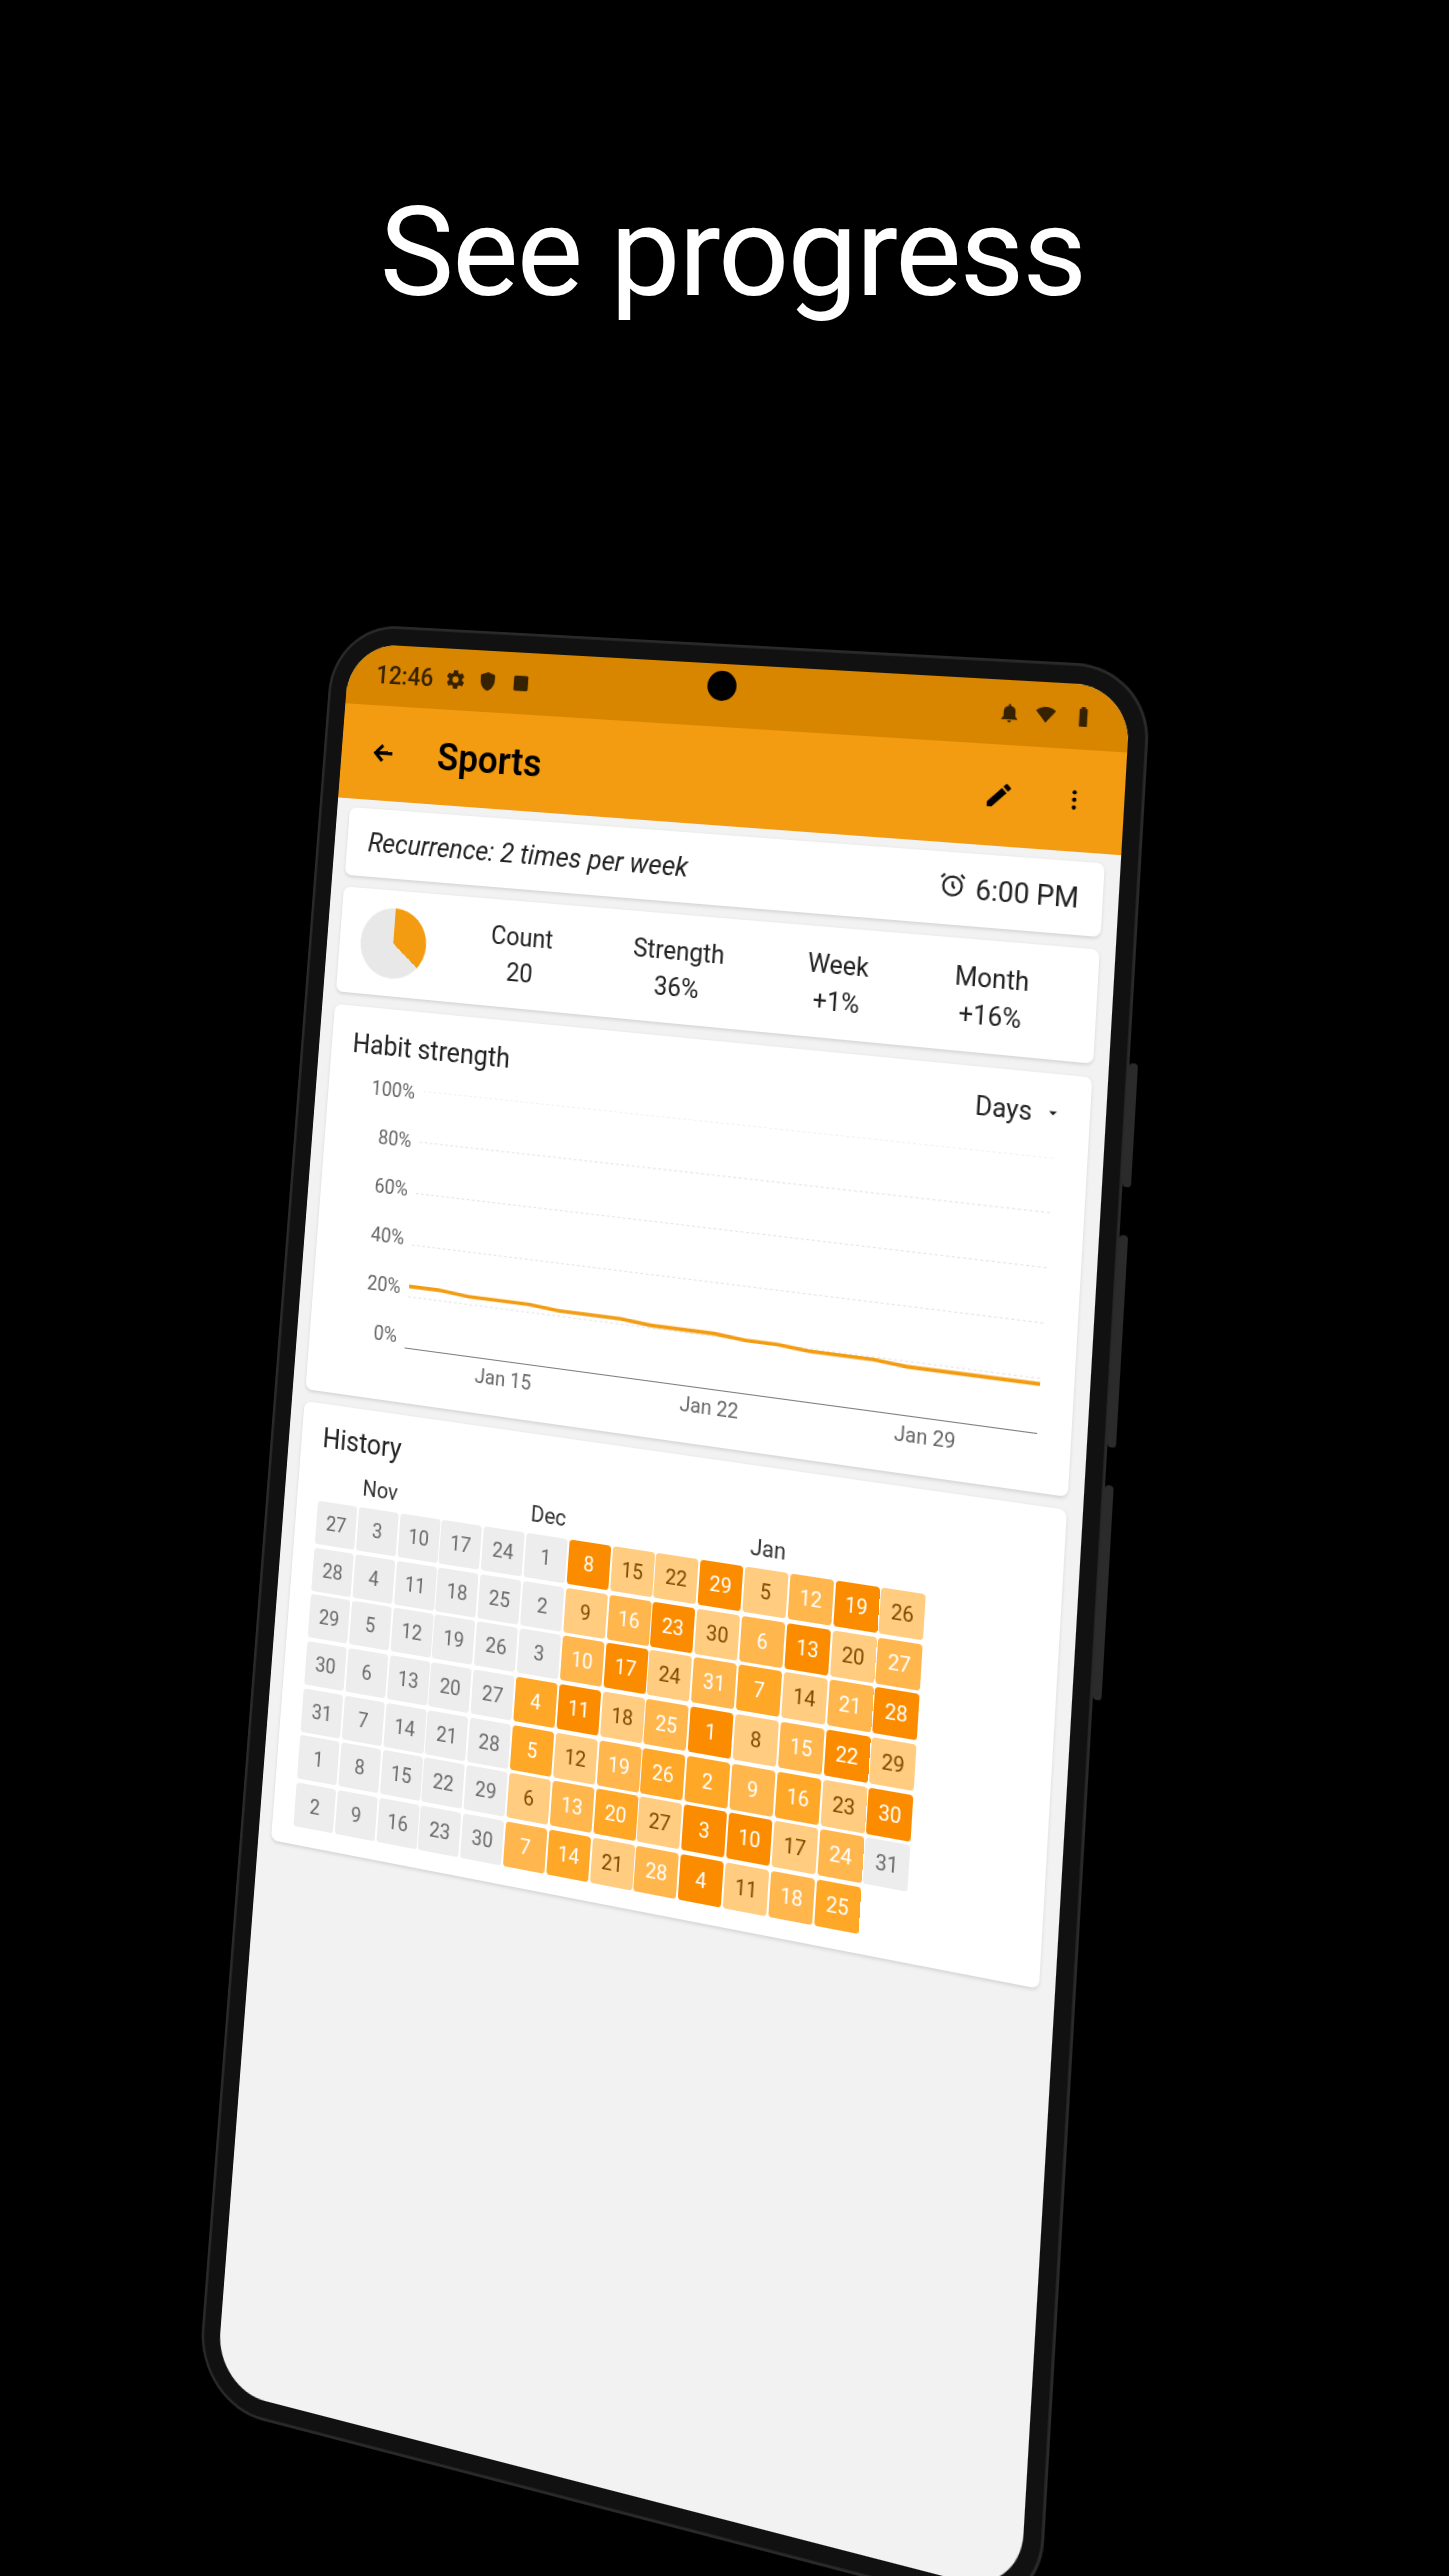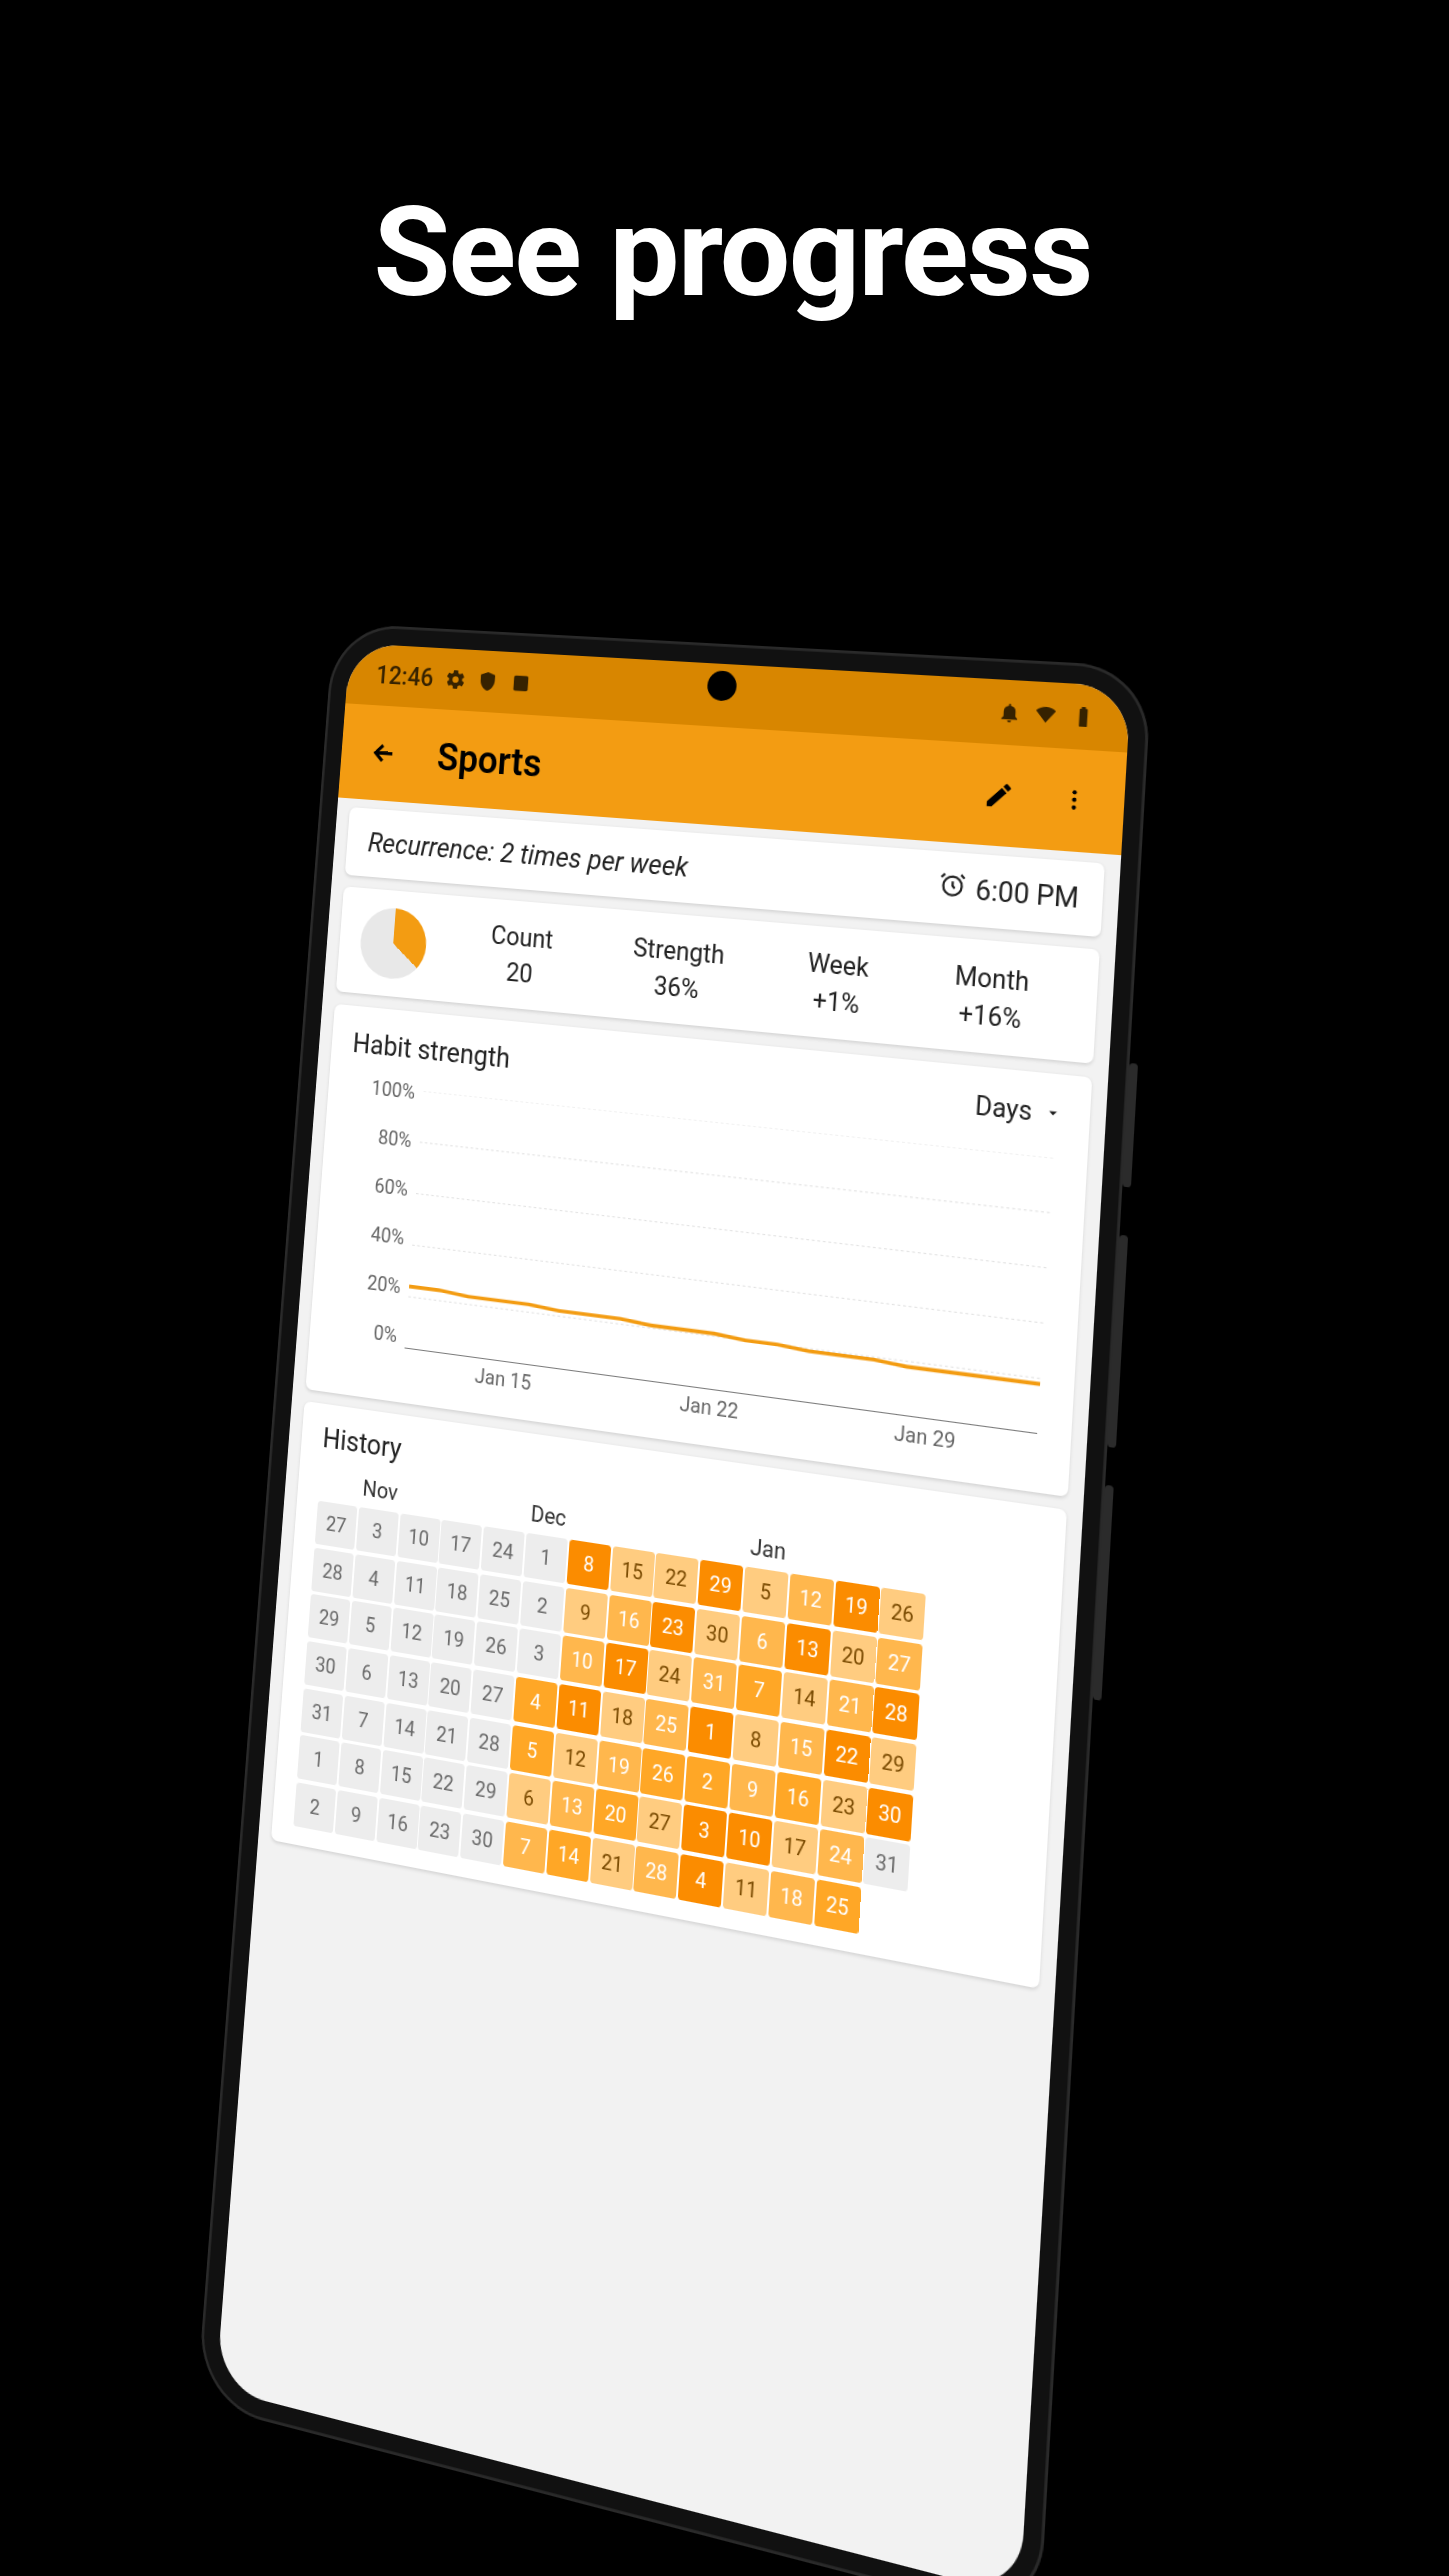--- a/index.html
+++ b/index.html
@@ -12,21 +12,21 @@
     overflow: hidden;
   }
   .hero {
     position: absolute;
     top: 179px;
     left: 16px;
     right: 0;
     text-align: center;
     color: #fff;
     font-size: 125px;
-    font-weight: 700;
+    font-weight: 400;
     letter-spacing: -1.8px;
   }
   
   .phone-wrap {
     position: absolute;
     top: 644px;
     left: 50%;
     transform: translateX(-50%) perspective(2326px) rotateY(-14deg) rotateX(4deg) rotateZ(3deg);
     transform-origin: center top;
   }

